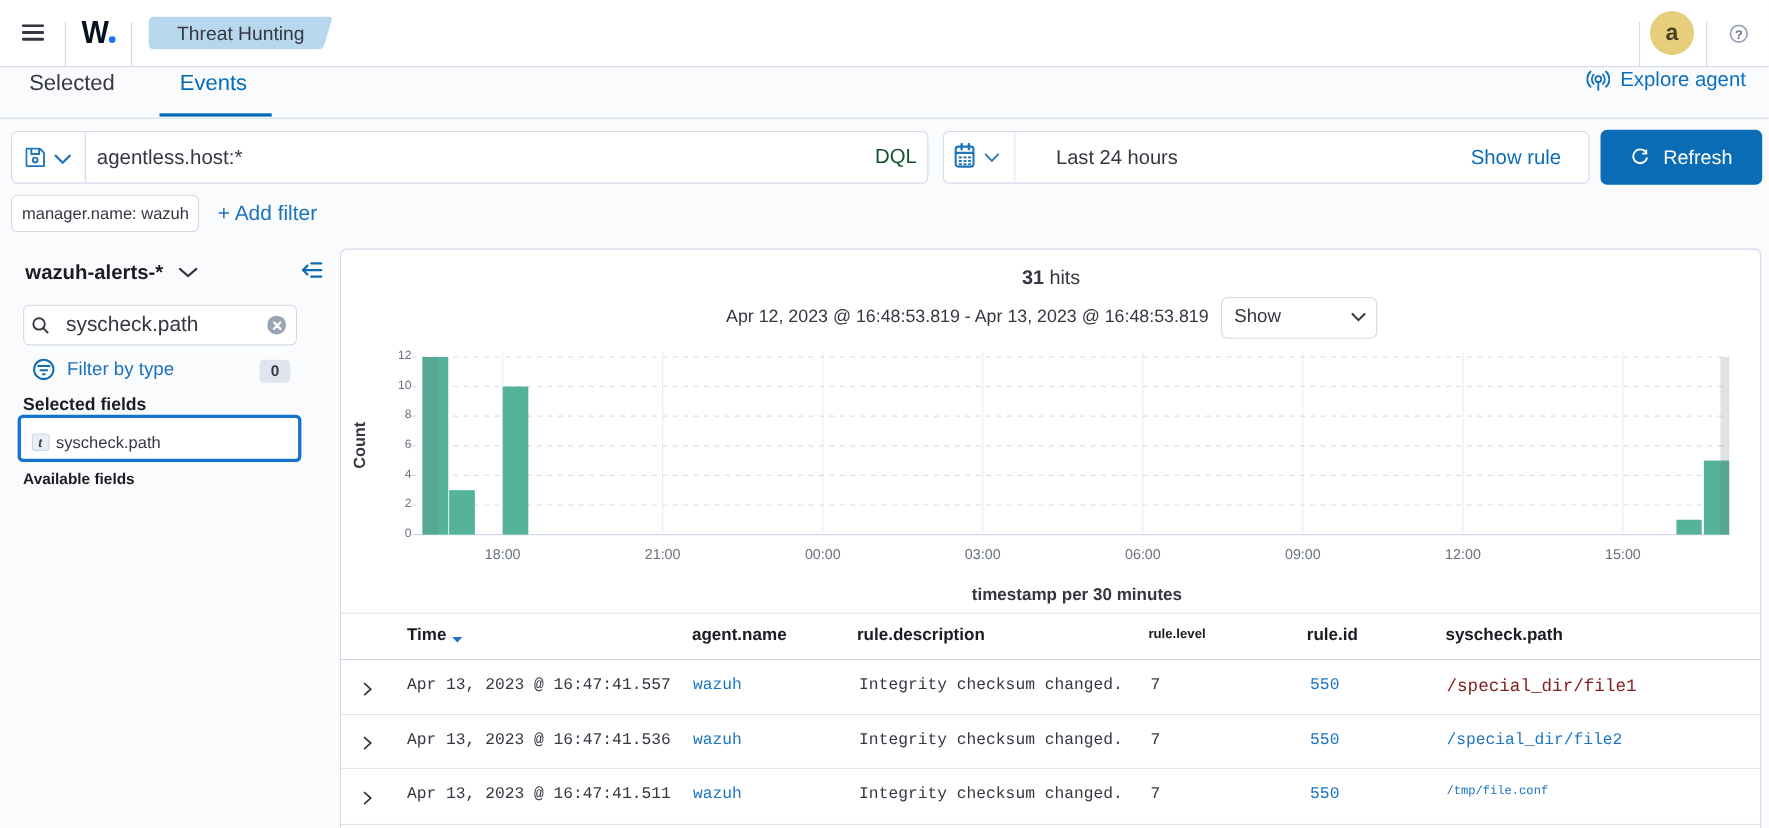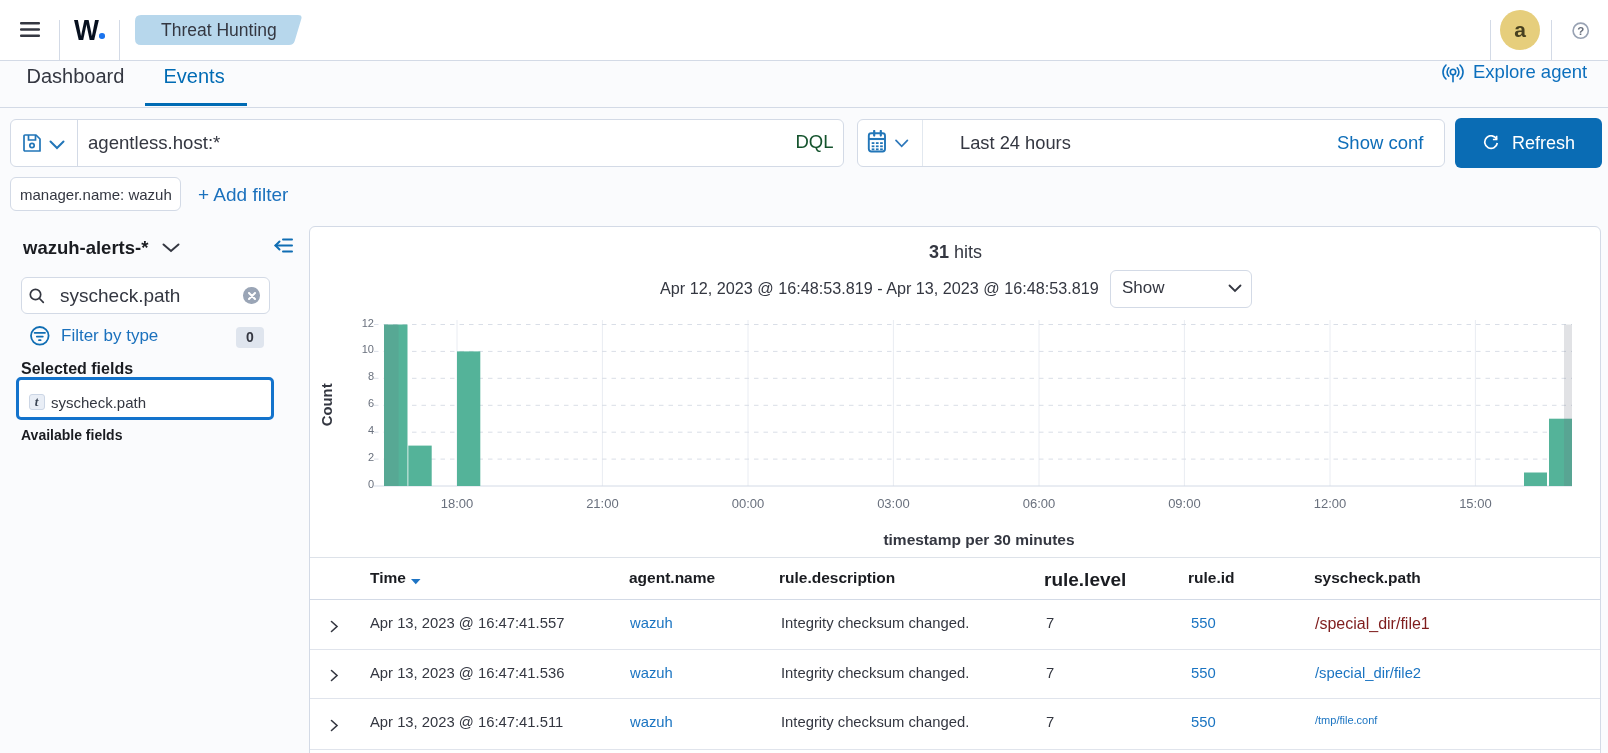--- a/index.html
+++ b/index.html
@@ -1,16 +1,16 @@
 <!DOCTYPE html>
 <html><head><meta charset="utf-8"><style>
 *{margin:0;padding:0;box-sizing:border-box}
 html,body{width:1608px;height:753px;overflow:hidden;background:#fafbfd;font-family:"Liberation Sans",sans-serif;color:#343741}
 .abs{position:absolute}
-.mono{font-family:Liberation Sans, sans-serif}
+.mono{font-family:Liberation Mono, monospace}
 svg{display:block}
 </style></head>
 <body style="position:relative">
 
 <div class="abs" style="left:0;top:0;width:1608px;height:61px;border-bottom:1px solid #d3dae6;background:#fff"></div>
 <svg class="abs" style="left:20px;top:22px" width="20" height="16">
  <rect x="0" y="0" width="20" height="2.6" rx="1" fill="#343741"></rect>
  <rect x="0" y="6.2" width="20" height="2.6" rx="1" fill="#343741"></rect>
  <rect x="0" y="12.4" width="20" height="2.6" rx="1" fill="#343741"></rect>
 </svg>
@@ -24,21 +24,21 @@
 </svg>
 <div class="abs" style="left:1490px;top:20px;width:1px;height:40px;background:#d3dae6"></div>
 <div class="abs" style="left:1551px;top:20px;width:1px;height:40px;background:#d3dae6"></div>
 <div class="abs" style="left:1500px;top:10px;width:40px;height:40px;border-radius:50%;background:#e6ce7c;text-align:center;font-size:21px;font-weight:bold;color:#47401f;line-height:40px">a</div>
 <svg class="abs" style="left:1572px;top:22px" width="18" height="18">
  <circle cx="8.7" cy="8.7" r="7.6" fill="none" stroke="#98a2b3" stroke-width="1.6"></circle>
  <text x="8.7" y="13" font-size="11.5" fill="#69707d" text-anchor="middle" font-weight="bold">?</text>
 </svg>
 
 <div class="abs" style="left:0;top:107px;width:1608px;height:1px;background:#d3dae6"></div>
-<div class="abs" style="left:26.5px;top:64.5px;font-size:20px;color:#343741">Dashboard</div>
+<div class="abs" style="left:26.5px;top:64.5px;font-size:20px;color:#343741">Selected</div>
 <div class="abs" style="left:163.5px;top:64.5px;font-size:20px;color:#006BB4">Events</div>
 <div class="abs" style="left:145px;top:102.5px;width:102px;height:3.5px;background:#006BB4"></div>
 <svg class="abs" style="left:1442px;top:62px" width="22" height="22" fill="none" stroke="#0c6fbd" stroke-width="1.6" stroke-linecap="round">
  <circle cx="11" cy="10" r="2.7"></circle>
  <path d="M11,12.7 L11,19.8"></path>
  <path d="M6.8,5.8 A6,6 0 0 0 6.8,14.2"></path>
  <path d="M15.2,5.8 A6,6 0 0 1 15.2,14.2"></path>
  <path d="M4,3 A9.6,9.6 0 0 0 4,17"></path>
  <path d="M18,3 A9.6,9.6 0 0 1 18,17"></path>
 </svg>
@@ -72,21 +72,21 @@
       <rect x="13.1" y="15.4" width="2.7" height="1.8"></rect>
   <rect x="4.7" y="18.4" width="2.7" height="1.8"></rect>
       <rect x="8.9" y="18.4" width="2.7" height="1.8"></rect>
       <rect x="13.1" y="18.4" width="2.7" height="1.8"></rect>
  </g>
 </svg>
 <svg class="abs" style="left:895px;top:139px" width="14" height="10" fill="none" stroke="#2e78bb" stroke-width="1.7" stroke-linecap="round">
  <path d="M1,1.3 L6.7,7.3 L12.4,1.3"></path>
 </svg>
 <div class="abs" style="left:960px;top:132px;font-size:18.3px;color:#343741">Last 24 hours</div>
-<div class="abs" style="left:1337px;top:132px;font-size:18.5px;color:#0d6db8">Show conf</div>
+<div class="abs" style="left:1337px;top:132px;font-size:18.5px;color:#0d6db8">Show rule</div>
 
 <div class="abs" style="left:1455px;top:118px;width:147px;height:50px;border-radius:6px;background:#0a6cb4"></div>
 <svg class="abs" style="left:1483px;top:135px" width="16" height="16" fill="none" stroke="#fff" stroke-width="1.7">
  <path d="M13.7,4.2 A6.3,6.3 0 1 0 14.3,8"></path>
  <path d="M13.7,0.8 L13.7,4.6 L9.9,4.6" stroke-width="1.5"></path>
 </svg>
 <div class="abs" style="left:1512px;top:133px;font-size:18px;color:#fff">Refresh</div>
 
 <div class="abs" style="left:10px;top:177px;width:171px;height:34px;border:1px solid #d3dae6;border-radius:6px;background:#fff"></div>
 <div class="abs" style="left:20px;top:186px;font-size:15px;color:#343741">manager.name: wazuh</div>
@@ -180,21 +180,21 @@
  <text x="669" y="233" font-size="15.5" font-weight="bold" fill="#343741" text-anchor="middle">timestamp per 30 minutes</text>
 </svg>
 
 <div class="abs" style="left:310px;top:557px;width:1290px;height:1px;background:#dde2e9"></div>
 <div class="abs" style="left:370px;top:568.5px;font-size:15.5px;font-weight:bold;color:#1a1c21">Time</div>
 <svg class="abs" style="left:410.5px;top:578.5px" width="10" height="6">
  <path d="M0,0 L9.5,0 L4.75,5.2 Z" fill="#1e74c4"></path>
 </svg>
 <div class="abs" style="left:629px;top:568.5px;font-size:15.5px;font-weight:bold;color:#1a1c21">agent.name</div>
 <div class="abs" style="left:779px;top:568.5px;font-size:15.5px;font-weight:bold;color:#1a1c21">rule.description</div>
-<div class="abs" style="left:1044px;top:568.5px;font-size:19px;font-weight:bold;color:#1a1c21">rule.level</div>
+<div class="abs" style="left:1044px;top:568.5px;font-size:12px;font-weight:bold;color:#1a1c21">rule.level</div>
 <div class="abs" style="left:1188px;top:568.5px;font-size:15.5px;font-weight:bold;color:#1a1c21">rule.id</div>
 <div class="abs" style="left:1314px;top:568.5px;font-size:15.5px;font-weight:bold;color:#1a1c21">syscheck.path</div>
 <div class="abs" style="left:310px;top:598.5px;width:1290px;height:1px;background:#d3dae6"></div>
 <div class="abs" style="left:310px;top:648.5px;width:1290px;height:1px;background:#e0e4ec"></div>
 <div class="abs" style="left:310px;top:698px;width:1290px;height:1px;background:#e0e4ec"></div>
 <div class="abs" style="left:310px;top:748.5px;width:1290px;height:1px;background:#e0e4ec"></div>
 
 <svg class="abs" style="left:330px;top:619.5px" width="9" height="13" fill="none" stroke="#343741" stroke-width="1.6" stroke-linecap="round">
     <path d="M1.5,1.5 L7,6.5 L1.5,11.5"></path>
   </svg>

